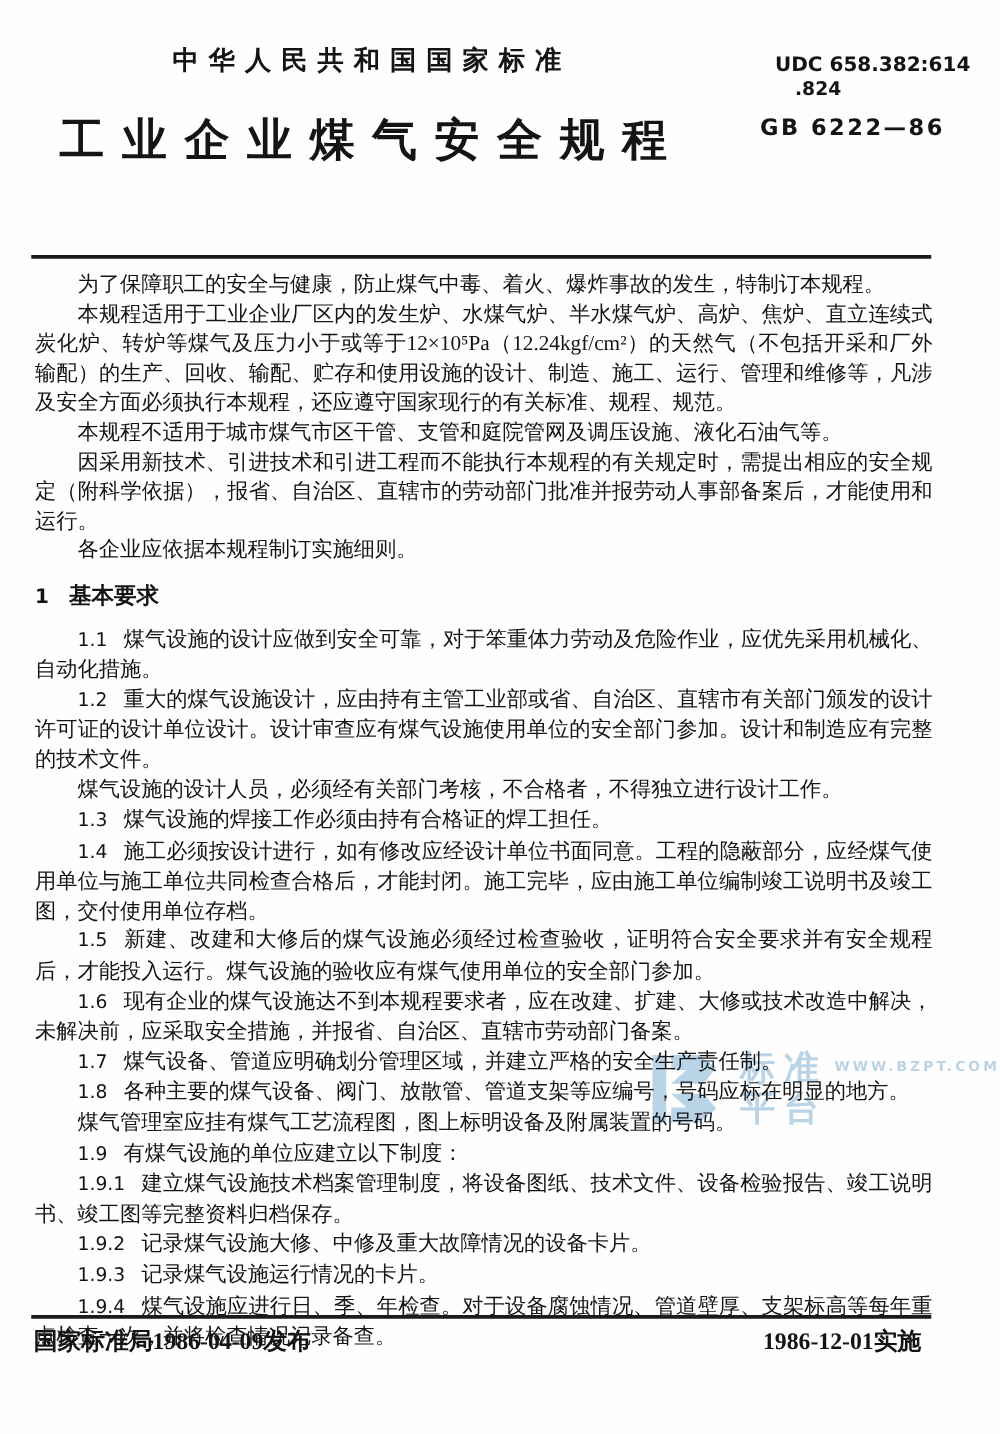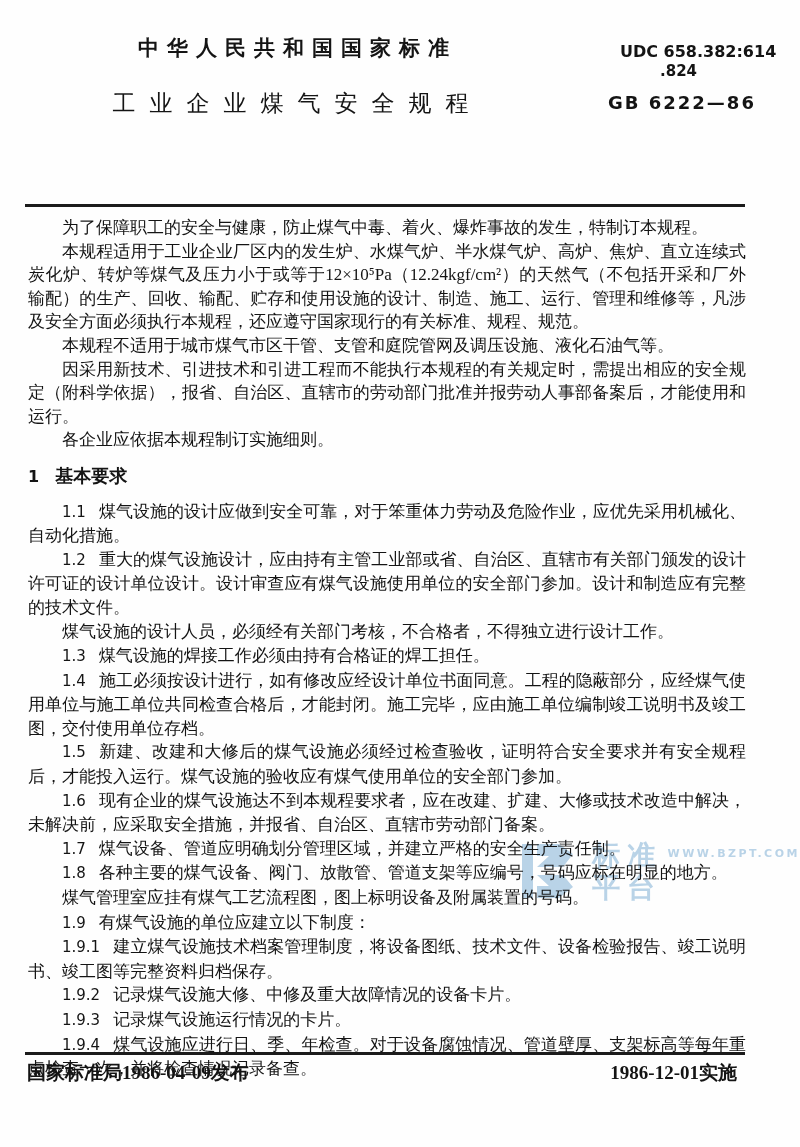--- a/index.html
+++ b/index.html
@@ -4,26 +4,26 @@
 <style>
   html,body{margin:0;padding:0;background:#ffffff;}
   .page{
     position:relative;width:800px;height:1147px;background:#fefefe;
     overflow:hidden;color:#141414;
     font-family:"Liberation Serif", serif;
   }
   
   .hdr-left{position:absolute;left:10px;width:575px;text-align:center;}
   .std-label{top:34px;font-size:21px;font-weight:bold;letter-spacing:8px;}
-  .doc-title{top:88px;font-size:23px;font-weight:normal;letter-spacing:14px;}
+  .doc-title{top:88px;font-size:36px;font-weight:bold;letter-spacing:14px;}
   .doc-subtitle{top:141px;font-size:18px;font-weight:bold;letter-spacing:.5px;word-spacing:7px;
     font-family:"Liberation Serif", serif;}
   .udc1{position:absolute;left:620px;top:42px;font-family:"DejaVu Sans",sans-serif;
     font-weight:bold;font-size:16px;}
-  .udc2{position:absolute;left:660px;top:62px;font-family:"DejaVu Sans",sans-serif;
+  .udc2{position:absolute;left:636px;top:62px;font-family:"DejaVu Sans",sans-serif;
     font-weight:bold;font-size:15px;}
   .gb-code{position:absolute;left:608px;top:92px;font-family:"DejaVu Sans",sans-serif;
     font-weight:bold;font-size:18px;letter-spacing:2px;}
   .rule{position:absolute;left:25px;width:720px;height:3px;background:#1b1b1b;}
   .rule-top{top:204px;}
   .rule-bottom{top:1052px;}
   
   .body-text{
     position:absolute;left:28px;top:216px;width:718px;z-index:2;
     font-size:17px;line-height:23.6px;text-align:justify;

